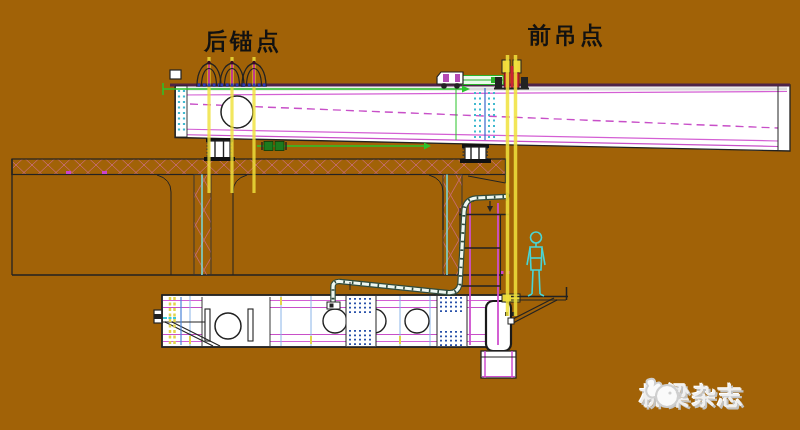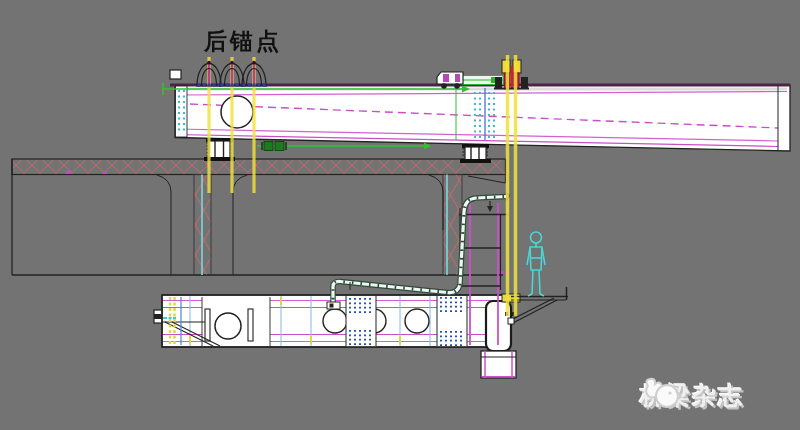--- a/index.html
+++ b/index.html
@@ -1,17 +1,17 @@
 <!DOCTYPE html>
 <html><head>
 <meta charset="utf-8">
 <style>
   html,body{margin:0;padding:0;background:#fff;}
   .stage{
-    position:relative;width:800px;height:430px;background:#737373;overflow:hidden;
+    position:relative;width:800px;height:430px;background:#a16207;overflow:hidden;
     font-family:"Liberation Sans","DejaVu Sans",sans-serif;
   }
   .stage svg{position:absolute;left:0;top:0;}
   .callout{
     position:absolute;font-size:23px;font-weight:bold;color:#111;
     letter-spacing:3px;white-space:nowrap;
   }
   .callout.rear{left:204px;top:26px;}
   .callout.front{left:528px;top:20px;}
   .watermark{
@@ -320,20 +320,21 @@
     <path d="M536,243 L536,247"></path>
     <path d="M530,247 L542,247 L541,270 L531,270 Z"></path>
     <path d="M531,258 L541,258"></path>
     <path d="M530,248 L527,265 M542,248 L545,265"></path>
     <path d="M533,270 L532,294 M539,270 L540,294"></path>
     <path d="M532,294 L528,296 M540,294 L544,296"></path>
   </g>
 </svg>
 
 <div class="callout rear">后锚点</div>
+<div class="callout front">前吊点</div>
 
 <div class="watermark">
   <svg width="46" height="44" viewBox="0 0 46 44">
     <g fill="#fafafa" stroke="#cfcfcf" stroke-width="2">
       <path d="M8,14 Q4,8 10,7 Q16,6 15,12 Q20,8 22,14 Q24,20 18,24 Q10,28 7,22 Q5,18 8,14 Z"></path>
       <circle cx="27" cy="24" r="11"></circle>
       <path d="M36,20 Q44,22 38,27" fill="none"></path>
     </g>
     <circle cx="30" cy="21" r="1.6" fill="#cfcfcf"></circle>
   </svg>

